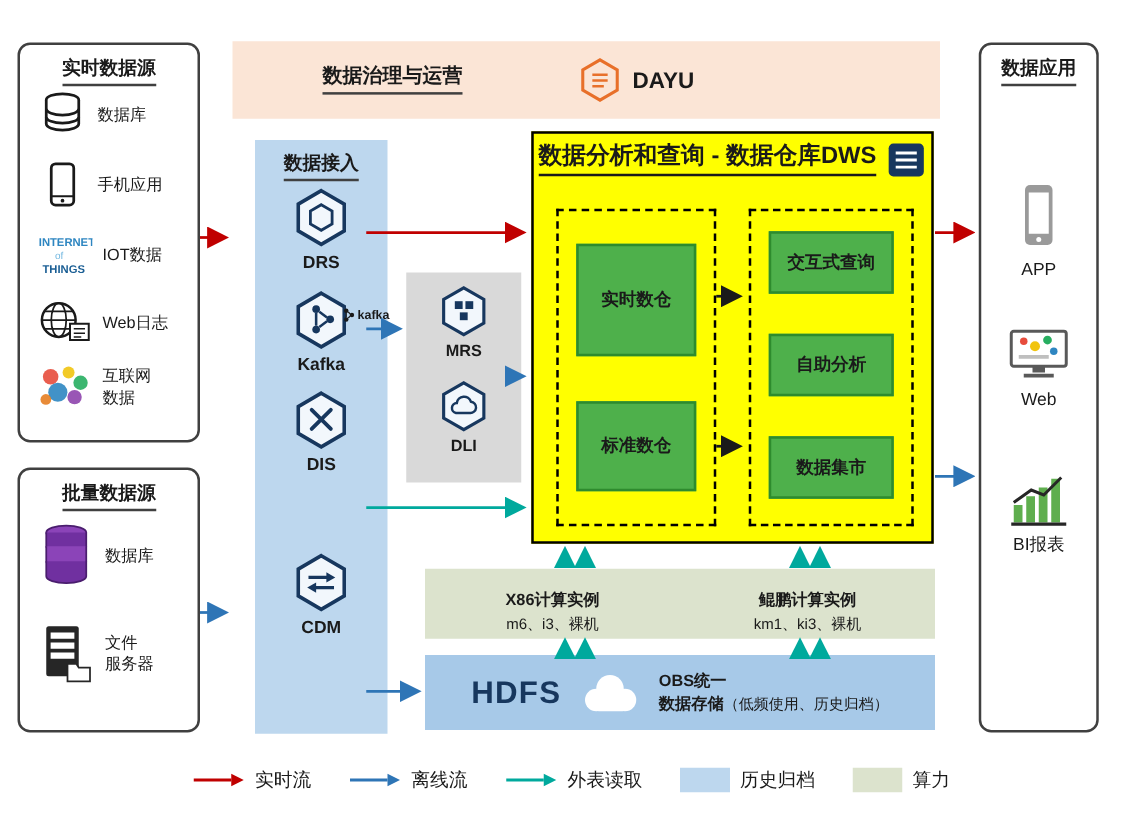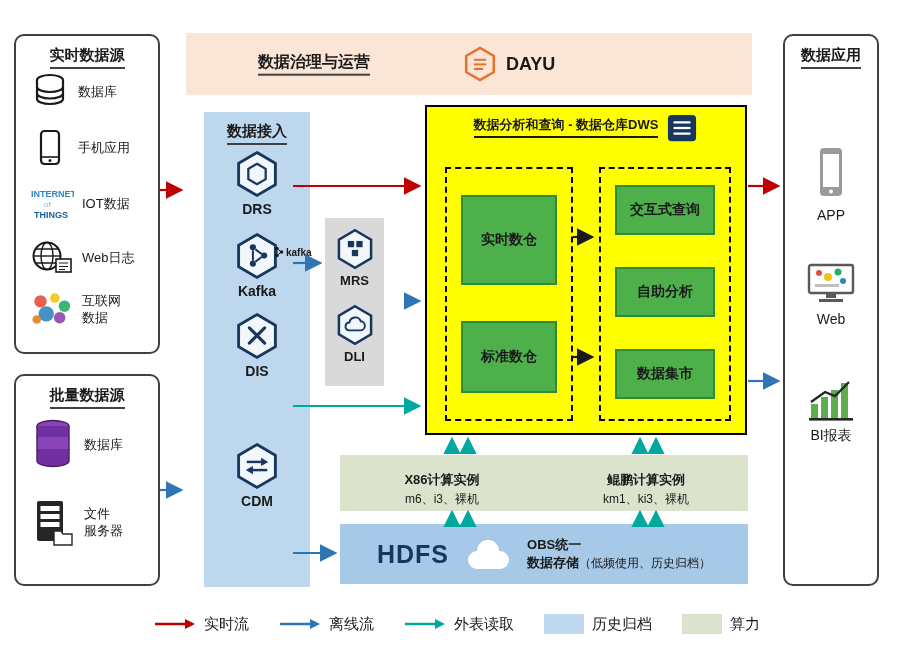--- a/index.html
+++ b/index.html
@@ -15,24 +15,24 @@
 
   .banner{position:absolute;left:186px;top:33px;width:566px;height:62px;background:#FBE5D6;}
   .banner-title{position:absolute;left:72px;top:50%;transform:translateY(-50%);font-weight:bold;font-size:16px;}
   .dayu{position:absolute;left:276px;top:50%;transform:translateY(-50%);display:flex;align-items:center;gap:8px;font-weight:bold;font-size:18px;}
 
   .ingest{position:absolute;left:204px;top:112px;width:106px;height:475px;background:#BDD7EE;}
   .svc{position:absolute;width:100%;display:flex;flex-direction:column;align-items:center;gap:3px;}
   .svc-label{font-weight:bold;font-size:14px;}
   .kafka-tag{position:absolute;left:70px;top:14px;display:flex;align-items:center;gap:2px;font-size:10px;font-weight:bold;}
 
-  .graybox{position:absolute;left:325px;top:218px;width:59px;height:168px;background:#D9D9D9;text-decoration:underline;}
+  .graybox{position:absolute;left:325px;top:218px;width:92px;height:168px;background:#D9D9D9;text-decoration:underline;}
 
   .dws{position:absolute;left:425px;top:105px;width:322px;height:330px;background:#FFFF00;border:2px solid #000;box-sizing:border-box;}
-  .dws-title{display:flex;align-items:center;justify-content:center;gap:8px;margin-top:6px;font-weight:bold;font-size:13px;}
+  .dws-title{display:flex;align-items:center;justify-content:center;gap:8px;margin-top:6px;font-weight:bold;font-size:19px;}
   .dashed{position:absolute;border:2px dashed #000;box-sizing:border-box;}
   .dashed.dl{left:18px;top:60px;width:128px;height:254px;}
   .dashed.dr{left:172px;top:60px;width:132px;height:254px;}
   .gbox{position:absolute;background:#4EB04B;border:2px solid #2E8B2E;display:flex;align-items:center;justify-content:center;
         font-weight:bold;font-size:14px;text-align:center;box-sizing:border-box;}
 
   .compute{position:absolute;left:340px;top:455px;width:408px;height:56px;background:#DCE3CD;display:flex;}
   .half{flex:1;display:flex;flex-direction:column;align-items:center;gap:2px;margin-top:16px;}
   .c-title{font-weight:bold;font-size:13px;}
   .c-spec{font-size:12px;}

